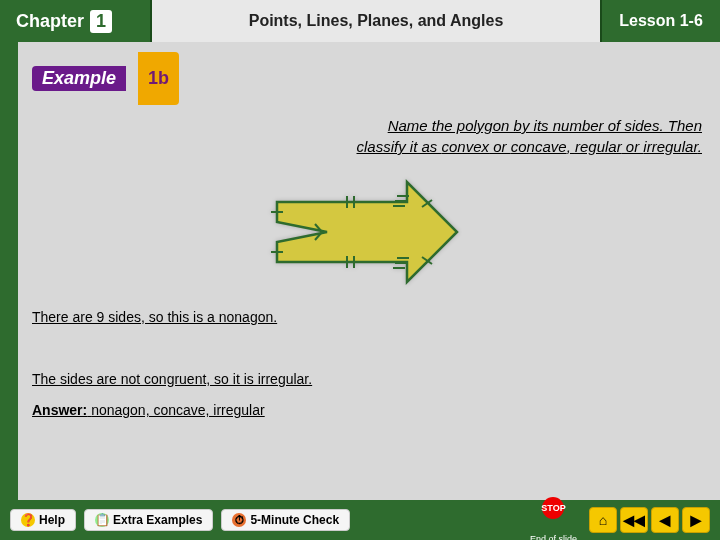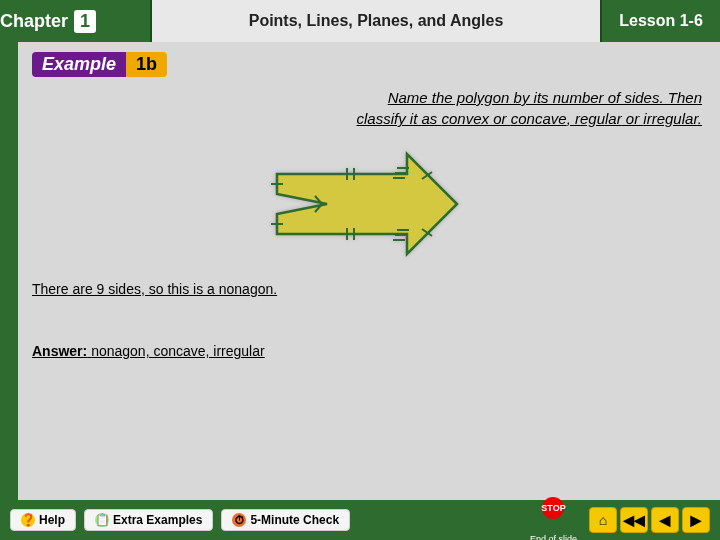--- a/index.html
+++ b/index.html
@@ -16,21 +16,21 @@
       display: flex;
       align-items: stretch;
       height: 42px;
       background: #2e6b2e;
     }
     .header-chapter {
       background: #2e6b2e;
       color: #fff;
       font-size: 18px;
       font-weight: bold;
-      padding: 0 0;
+      padding: 0 16px;
       display: flex;
       align-items: center;
       border-right: 2px solid #1a4a1a;
       min-width: 152px;
     }
     .header-chapter span.ch-num {
       background: #fff;
       color: #2e6b2e;
       border-radius: 3px;
       padding: 1px 6px;
@@ -78,36 +78,37 @@
       display: flex;
       flex-direction: column;
       gap: 6px;
     }
 
     
     .example-badge {
       display: inline-flex;
       align-items: center;
       margin-bottom: 4px;
+      gap: 12px;
     }
     .example-text {
       background: #6a1a8a;
       color: #fff;
       font-style: italic;
       font-size: 18px;
       font-weight: bold;
       padding: 2px 10px;
       border-radius: 4px 0 0 4px;
     }
     .example-num {
       background: #f0a800;
-      color: #000000;
+      color: #701a75;
       font-size: 18px;
       font-weight: bold;
-      padding: 2px 10px;
+      padding: 16px 10px;
       border-radius: 0 4px 4px 0;
     }
 
     
     .question {
       font-size: 15px;
       color: #000;
       line-height: 1.4;
       text-decoration: underline;
       font-style: italic;
@@ -285,20 +286,21 @@
 
         <line x1="68" y1="52" x2="75" y2="60" stroke="#2e6b2e" stroke-width="2"></line>
         <line x1="68" y1="68" x2="75" y2="60" stroke="#2e6b2e" stroke-width="2"></line>
       </svg>
     </div>
 
     <div class="answer-line">There are 9 sides, so this is a nonagon.</div>
     <div class="answer-line">
       <br>
     </div>
+    <div class="answer-line">The sides are not congruent, so it is irregular.</div>
     <div class="answer-final">
       <span class="answer-label">Answer:</span>
       <span>nonagon, concave, irregular</span>
     </div>
 
   </div>
 </div>
 
 <div class="footer">
   <button class="footer-btn">

